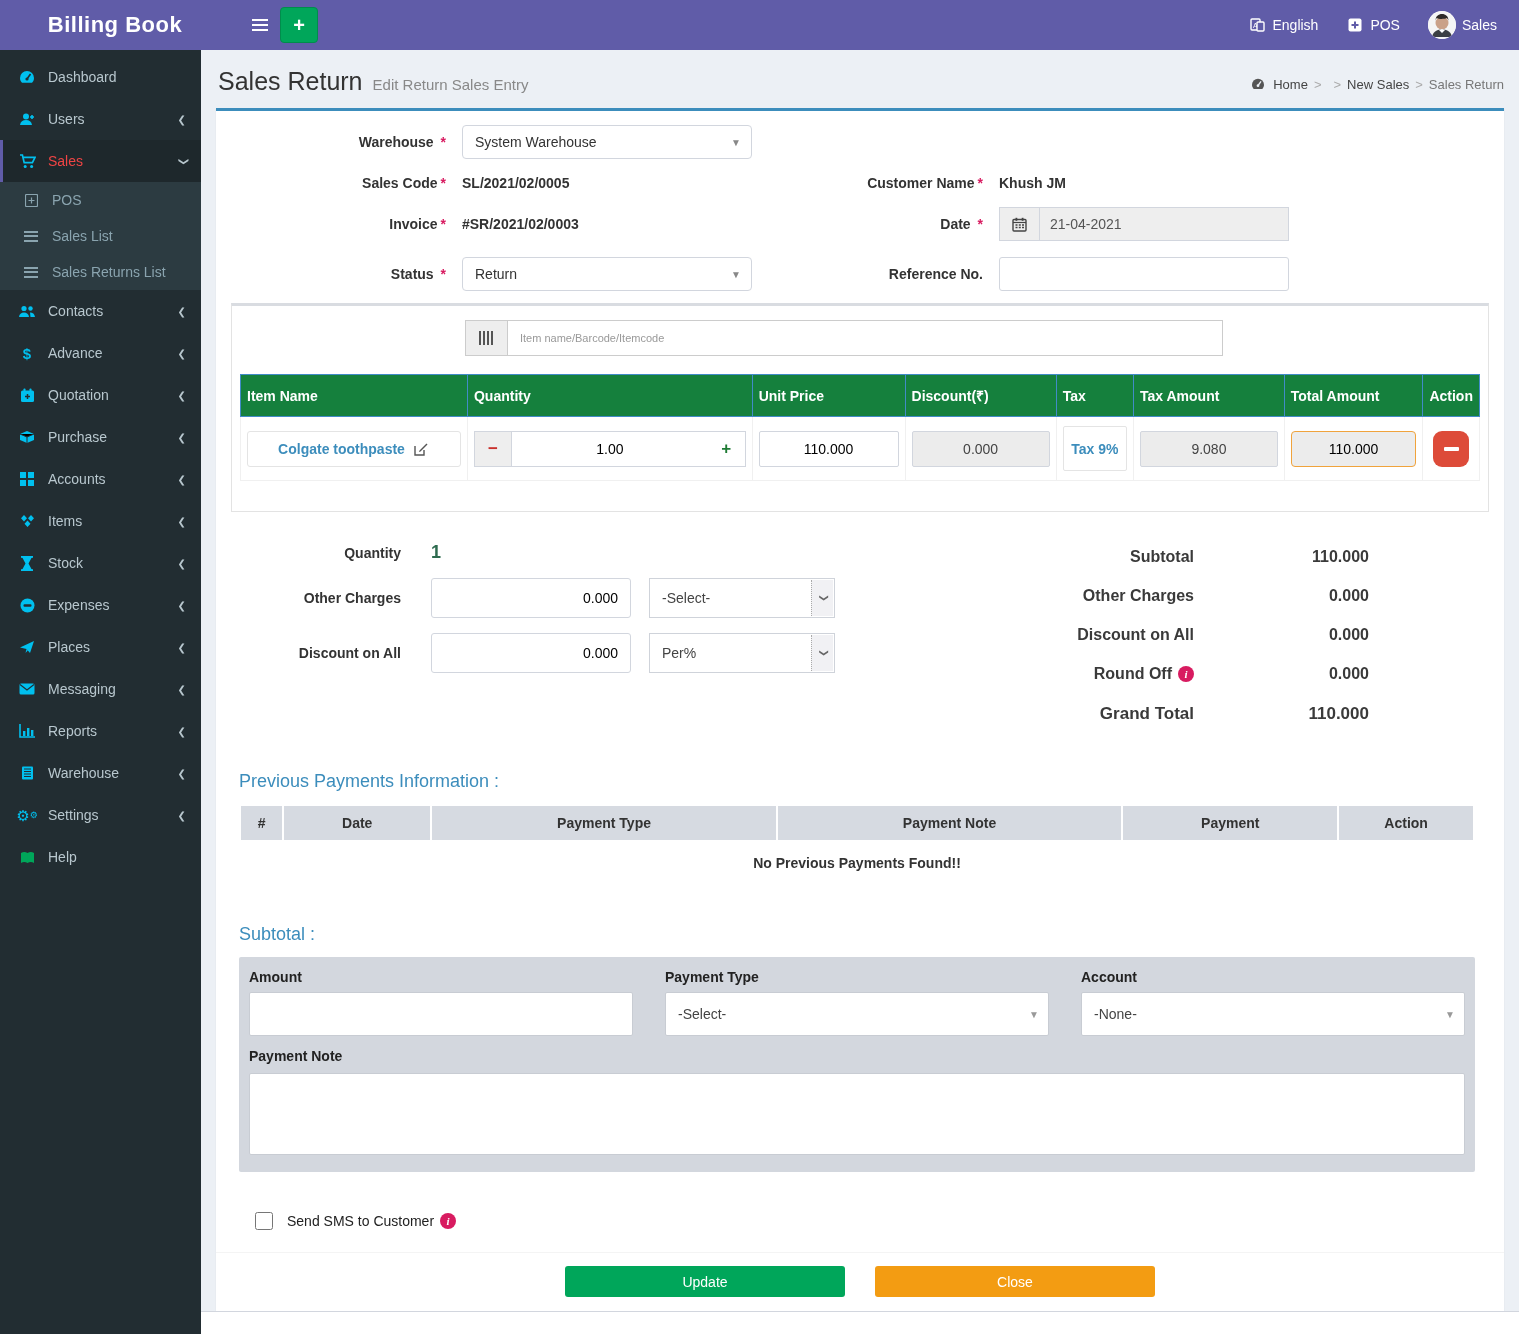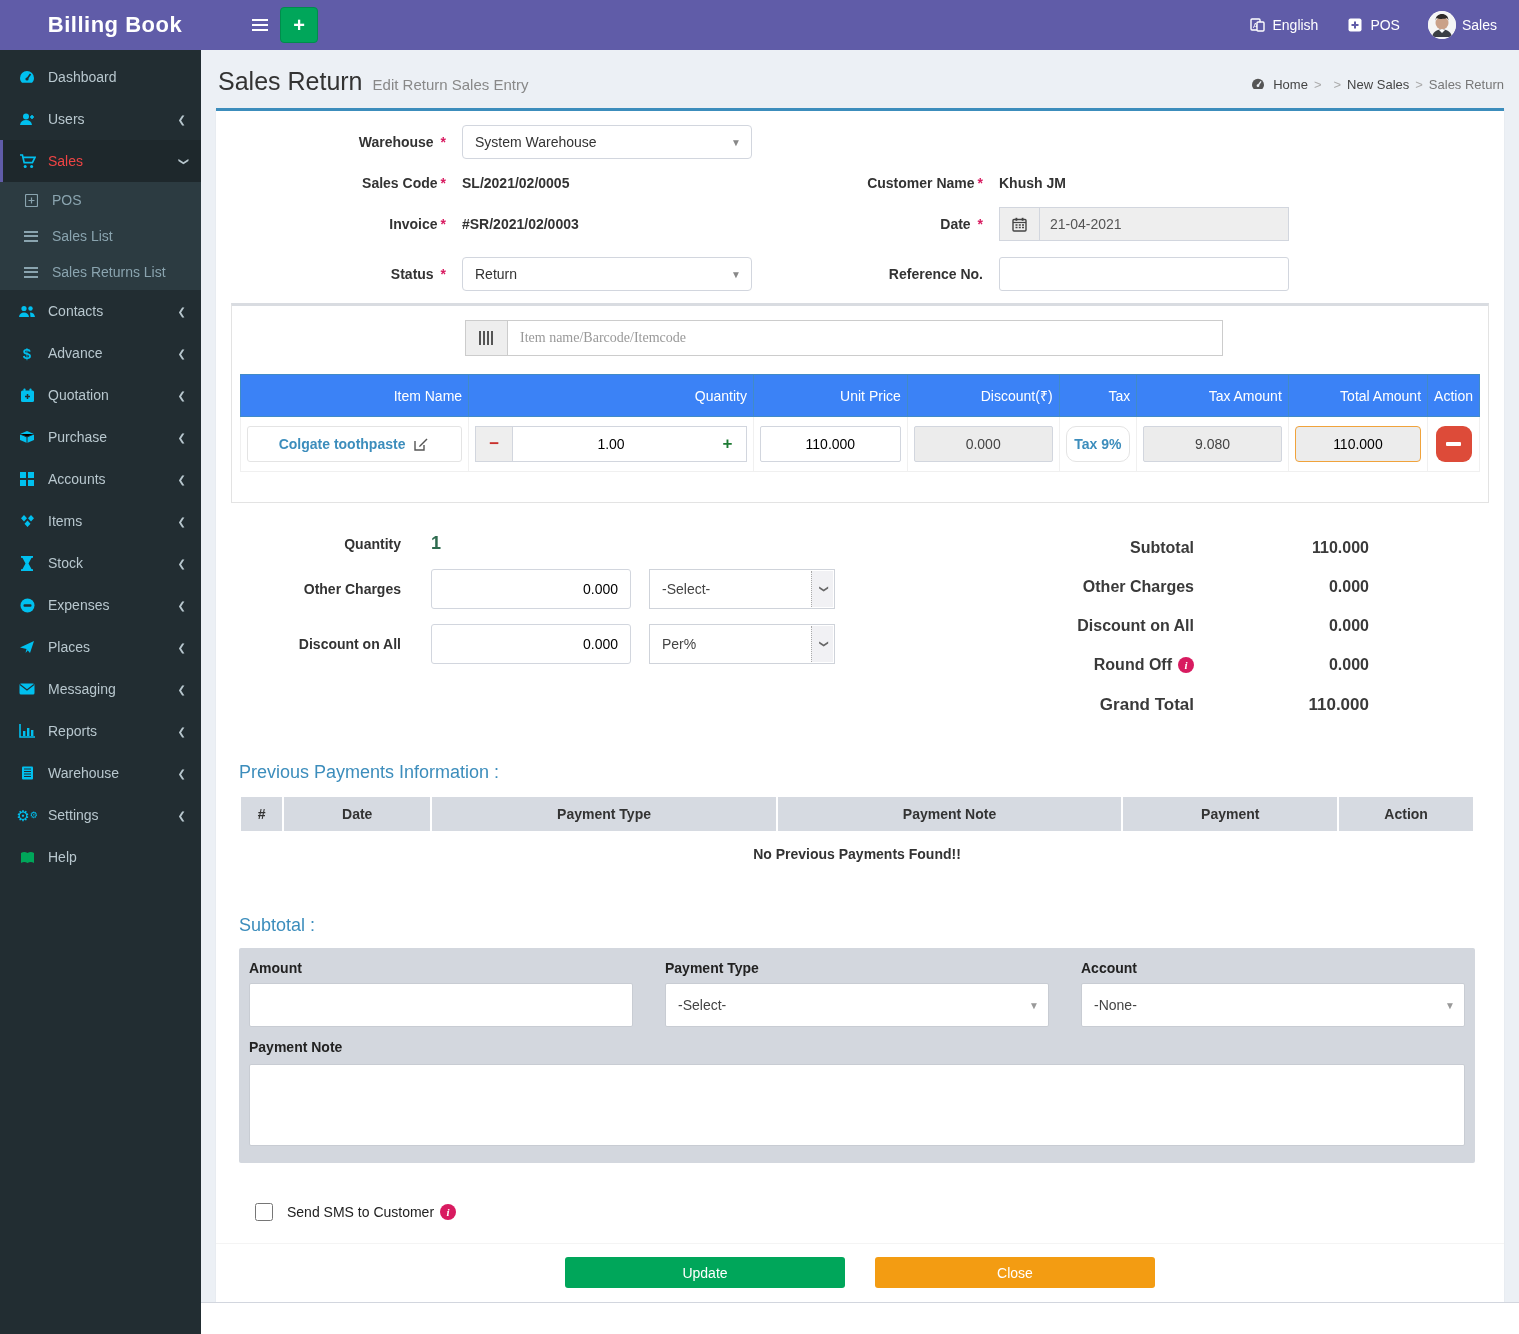--- a/index.html
+++ b/index.html
@@ -59,35 +59,35 @@
   .select-box .caret { position:absolute; right:10px; color:#888; font-size:10px; }
   .text-input { width:290px; height:34px; border:1px solid #d2d6de; border-radius:3px; padding:0 10px; font-family:inherit; font-size:14px; color:#333; background:#fff; }
   .date-group { display:flex; width:290px; height:34px; }
   .date-addon { width:40px; background:#eee; border:1px solid #d2d6de; border-right:none; display:flex; align-items:center; justify-content:center; }
   .date-input { flex:1; border:1px solid #d2d6de; background:#eee; padding:0 10px; color:#555; font-family:inherit; font-size:14px; }
   
   .items-box { border:1px solid #e3e3e3; border-top:3px solid #d9dce1; margin-top:12px; padding:14px 8px 30px 8px; }
   .search-row { display:flex; width:758px; margin-left:225px; height:36px; }
   .barcode-addon { width:42px; background:#eee; border:1px solid #ccc; border-right:none; display:flex; align-items:center; justify-content:center; }
   .barcode-glyph { width:16px; height:14px; background:repeating-linear-gradient(90deg,#555 0 2px,transparent 2px 4px); }
-  .search-input { flex:1; border:1px solid #ccc; padding:7px 12px; font-family:Liberation Serif, serif; font-size:14px; color:#333; }
+  .search-input { flex:1; border:1px solid #ccc; padding:7px 12px; font-family:Liberation Sans, sans-serif; font-size:11px; color:#333; }
   .search-input::placeholder { color:#999; }
   .items-table { width:100%; border-collapse:collapse; margin-top:18px; }
-  .items-table th { background:#3b82f6; color:#fff; font-weight:normal; font-size:14px; padding:11px 6px; text-align:right; border:1px solid #418bc7; }
+  .items-table th { background:#15803d; color:#fff; font-weight:bold; font-size:14px; padding:11px 6px; text-align:left; border:1px solid #418bc7; }
   .items-table td { padding:9px 6px; border:1px solid #f0f0f0; vertical-align:middle; text-align:center; }
   .item-name-box { border:1px solid #e4e4e4; border-radius:3px; height:36px; display:flex; align-items:center; justify-content:center; gap:7px; color:#3c8dbc; font-weight:bold; cursor:pointer; }
   .qty-group { display:flex; height:36px; align-items:stretch; }
   .qty-addon { width:38px; background:#eee; border:1px solid #d2d6de; display:flex; align-items:center; justify-content:center; font-weight:bold; cursor:pointer; }
   .qty-minus { color:#c9302c; font-size:17px; }
   .qty-plus { background:#fff; border-left:none; color:#1e7b34; font-size:17px; }
   .qty-input { flex:1; border:1px solid #d2d6de; border-left:none; border-right:none; text-align:center; font-family:inherit; font-size:14px; }
   .cell-input { width:100%; height:36px; border:1px solid #d2d6de; border-radius:2px; text-align:center; font-family:inherit; font-size:14px; background:#fff; }
   .cell-input.dis { background:#ececec; color:#444; }
   .cell-input.total { background:#ececec; border:1px solid #f0a33c; border-radius:4px; }
-  .tax-box { border:1px solid #e4e4e4; border-radius:10px; height:36px; display:flex; align-items:center; justify-content:center; color:#3c8dbc; font-weight:bold; cursor:pointer; }
+  .tax-box { border:1px solid #e4e4e4; border-radius:2px; height:45px; display:flex; align-items:center; justify-content:center; color:#3c8dbc; font-weight:bold; cursor:pointer; }
   .remove-btn { width:36px; height:36px; background:#dd4b39; border:none; border-radius:9px; display:inline-flex; align-items:center; justify-content:center; cursor:pointer; }
   .remove-btn span { display:block; width:15px; height:4px; background:#fff; border-radius:1px; }
   
   .mid { display:flex; margin-top:30px; }
   .mid-left { width:58%; }
   .mid-row { display:flex; align-items:center; margin-bottom:15px; }
   .mid-label { width:170px; text-align:right; font-weight:bold; margin-right:30px; }
   .qty-val { color:#2e6b4f; font-weight:bold; font-size:18px; }
   .num-input { width:200px; height:40px; border:1px solid #d2d6de; border-radius:3px; text-align:right; padding:0 12px; font-family:inherit; font-size:14px; }
   .sel2 { position:relative; width:186px; height:40px; border:1px solid #cfd3da; background:#fff; margin-left:18px; display:flex; align-items:center; padding:0 30px 0 12px; color:#444; cursor:pointer; }

